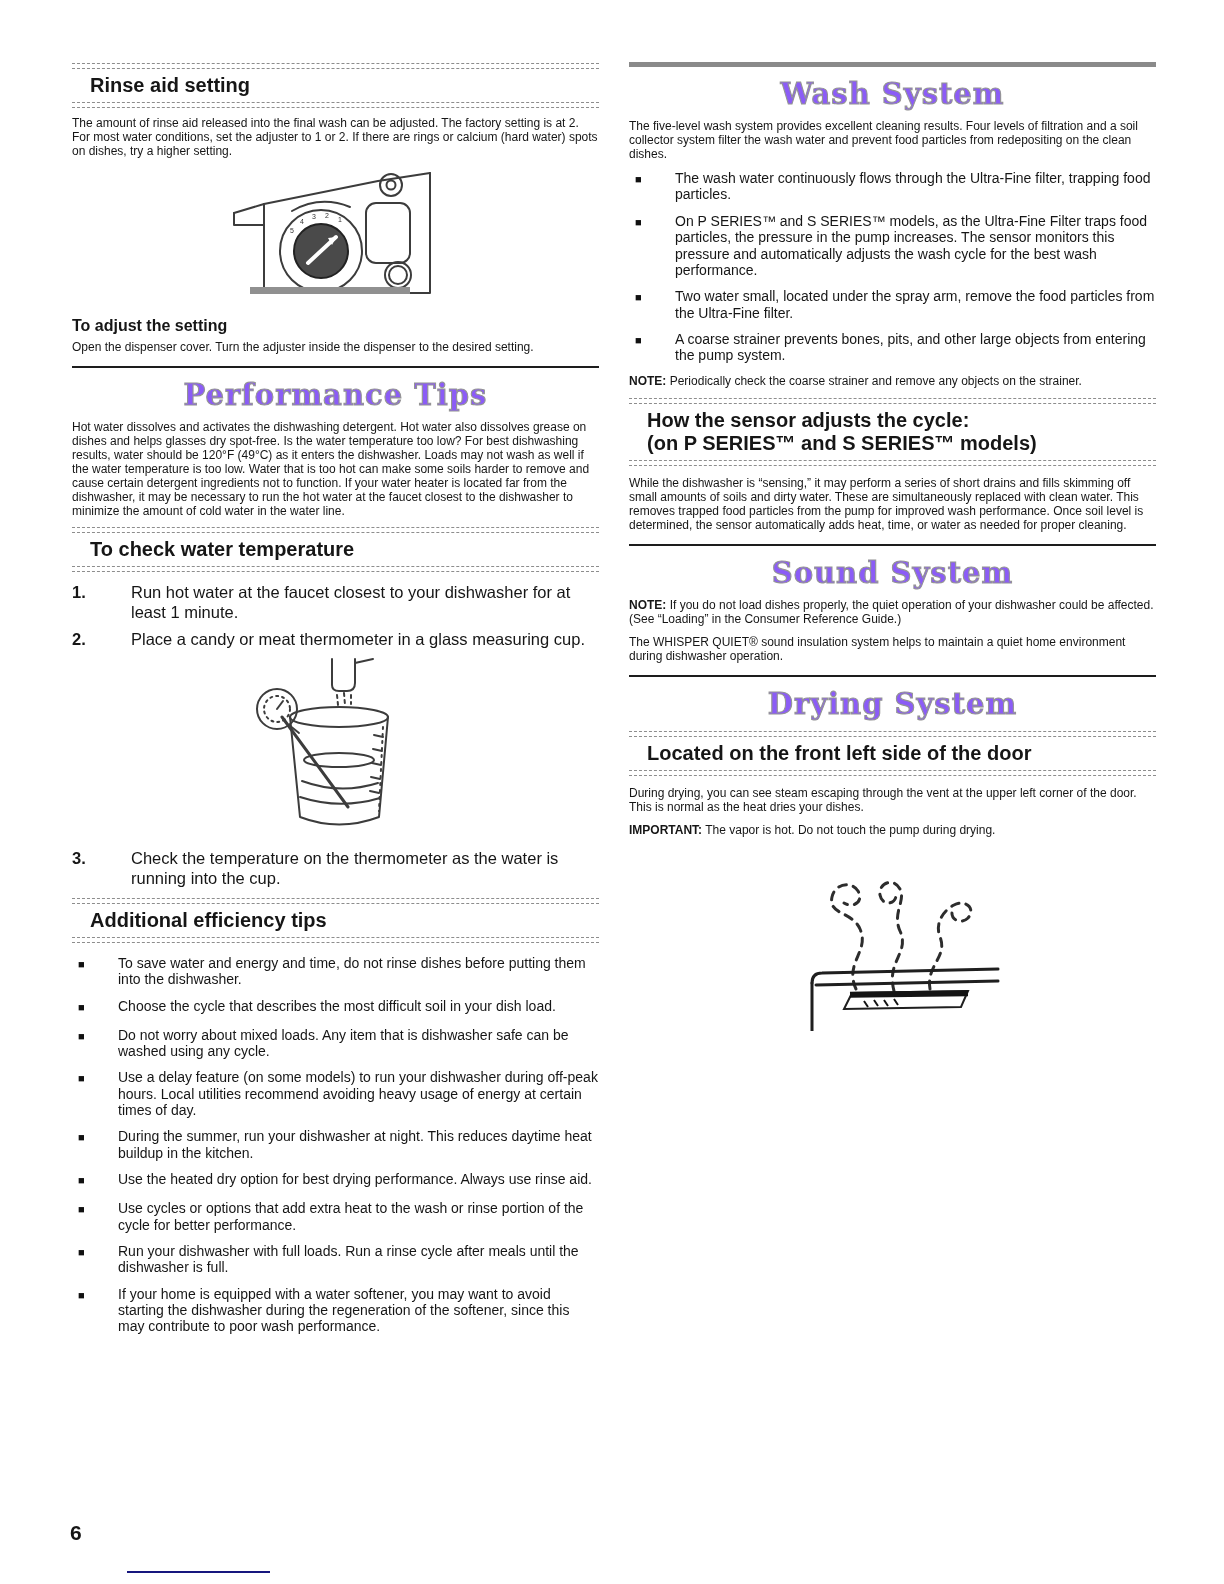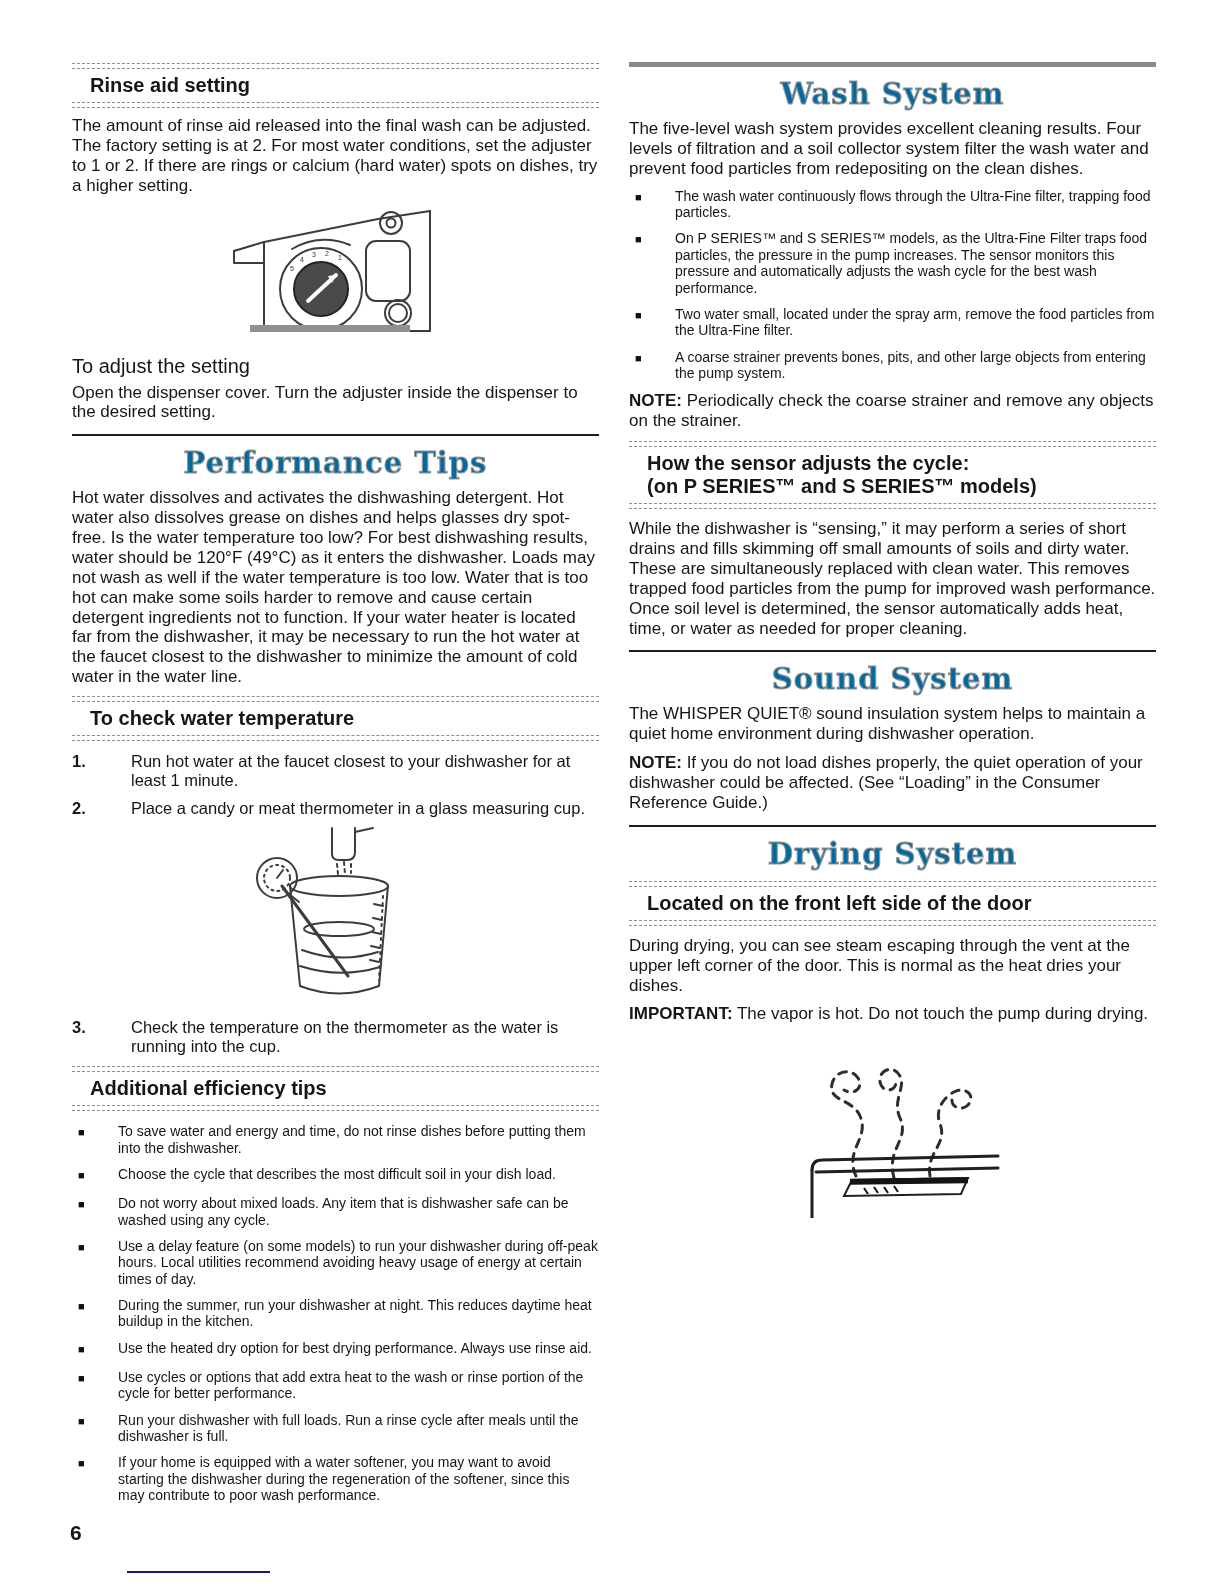--- a/index.html
+++ b/index.html
@@ -2,28 +2,28 @@
 <html><head>
 <meta charset="utf-8">
 <style>
   html,body{margin:0;padding:0;background:#ffffff;}
   body{width:1224px;height:1584px;font-family:"Liberation Sans",sans-serif;color:#161616;
        -webkit-font-smoothing:antialiased;overflow:hidden;}
   .page{position:relative;width:1224px;height:1584px;}
   .cols{display:flex;padding:60px 67px 0 72px;gap:30px;box-sizing:border-box;}
   .col{flex:0 0 527px;width:527px;}
 
-  p{font-size:17px;line-height:1.17;margin:0 0 9px 0;}
+  p{font-size:12px;line-height:1.17;margin:0 0 9px 0;}
   .lead{font-weight:bold;}
 
   .dotrule{height:4px;border-top:1px dashed #8d8d8d;border-bottom:1px dashed #8d8d8d;margin:3px 0;}
   .boxed-title{font-size:20px;line-height:1.15;font-weight:bold;margin:5px 0 5px 18px;}
-  .runin-title{font-size:20px;font-weight:normal;margin:14px 0 5px 0;}
+  .runin-title{font-size:16px;font-weight:bold;margin:14px 0 5px 0;}
   .ghost{font-family:"DejaVu Serif",serif;font-size:29px;font-weight:bold;text-align:center;
-         color:#0369a1;-webkit-text-stroke:1.1px #949494;letter-spacing:1px;margin:8px 0 8px 0;}
+         color:#8b5cf6;-webkit-text-stroke:1.1px #949494;letter-spacing:1px;margin:8px 0 8px 0;}
   hr.solid{border:none;border-top:2px solid #1d1d1d;margin:12px 0 10px 0;}
   hr.topbar{border:none;border-top:5px solid #8a8a8a;margin:2px 0 10px 0;}
 
   .step{display:flex;margin:0 0 8px 0;}
   .step .num{flex:none;width:36px;font-weight:bold;font-size:16.5px;line-height:1.17;}
   .step .txt{flex:1;font-size:16.5px;line-height:1.17;margin-left:23px;}
 
   .bullet{display:flex;margin:0 0 10px 0;}
   .bullet .mark{flex:none;width:40px;padding-left:6px;font-size:11px;line-height:19px;color:#111;}
   .bullet .txt{flex:1;font-size:14px;line-height:1.17;}
@@ -201,25 +201,25 @@
         <div>How the sensor adjusts the cycle:</div>
         <div>(on P SERIES™ and S SERIES™ models)</div>
       </div>
       <div class="dotrule"></div>
 
       <p style="margin-top:10px;">While the dishwasher is “sensing,” it may perform a series of short drains and fills skimming off small amounts of soils and dirty water. These are simultaneously replaced with clean water. This removes trapped food particles from the pump for improved wash performance. Once soil level is determined, the sensor automatically adds heat, time, or water as needed for proper cleaning.</p>
 
       <hr class="solid">
 
       <div class="ghost">Sound System</div>
-      <p>The WHISPER QUIET® sound insulation system helps to maintain a quiet home environment during dishwasher operation.</p>
       <p>
         <span class="lead">NOTE:</span>
         <span>If you do not load dishes properly, the quiet operation of your dishwasher could be affected. (See “Loading” in the Consumer Reference Guide.)</span>
       </p>
+      <p>The WHISPER QUIET® sound insulation system helps to maintain a quiet home environment during dishwasher operation.</p>
 
       <hr class="solid">
 
       <div class="ghost">Drying System</div>
 
       <div class="dotrule" style="margin-top:10px;"></div>
       <div class="boxed-title">Located on the front left side of the door</div>
       <div class="dotrule"></div>
 
       <p style="margin-top:10px;">During drying, you can see steam escaping through the vent at the upper left corner of the door. This is normal as the heat dries your dishes.</p>

